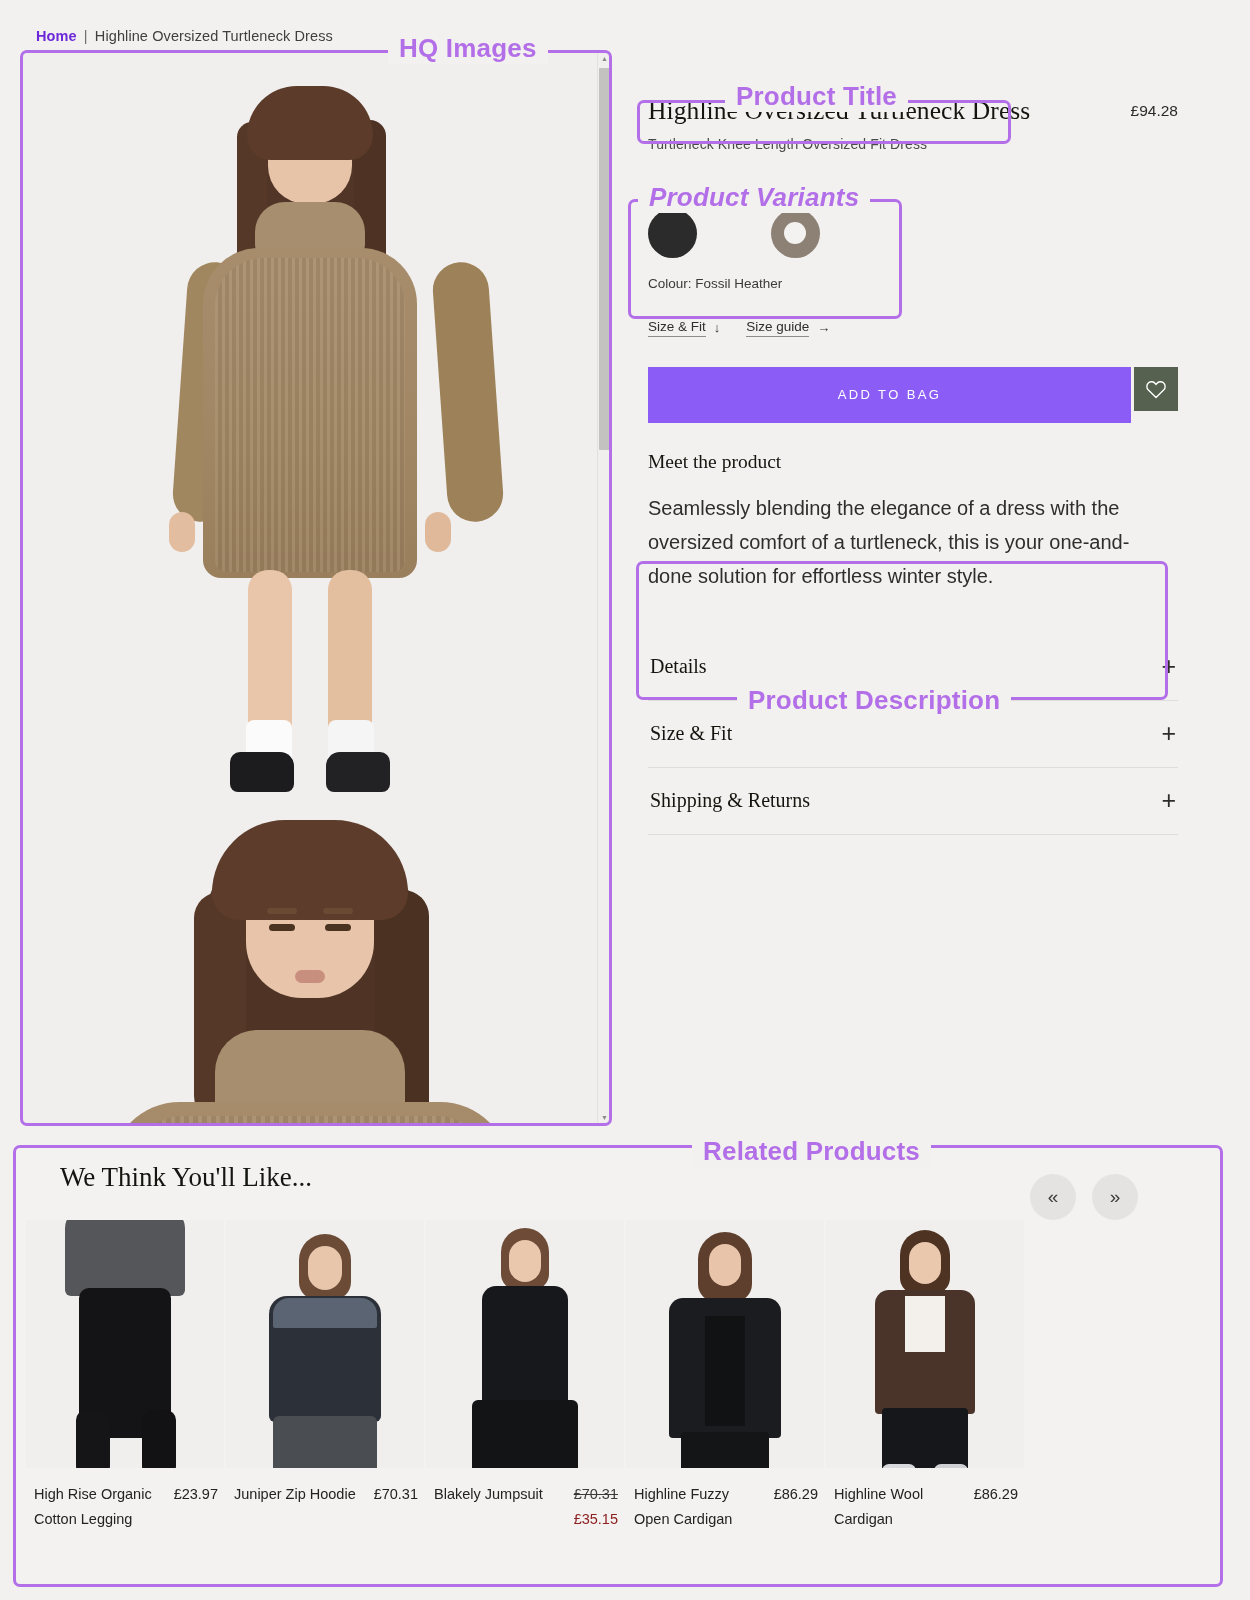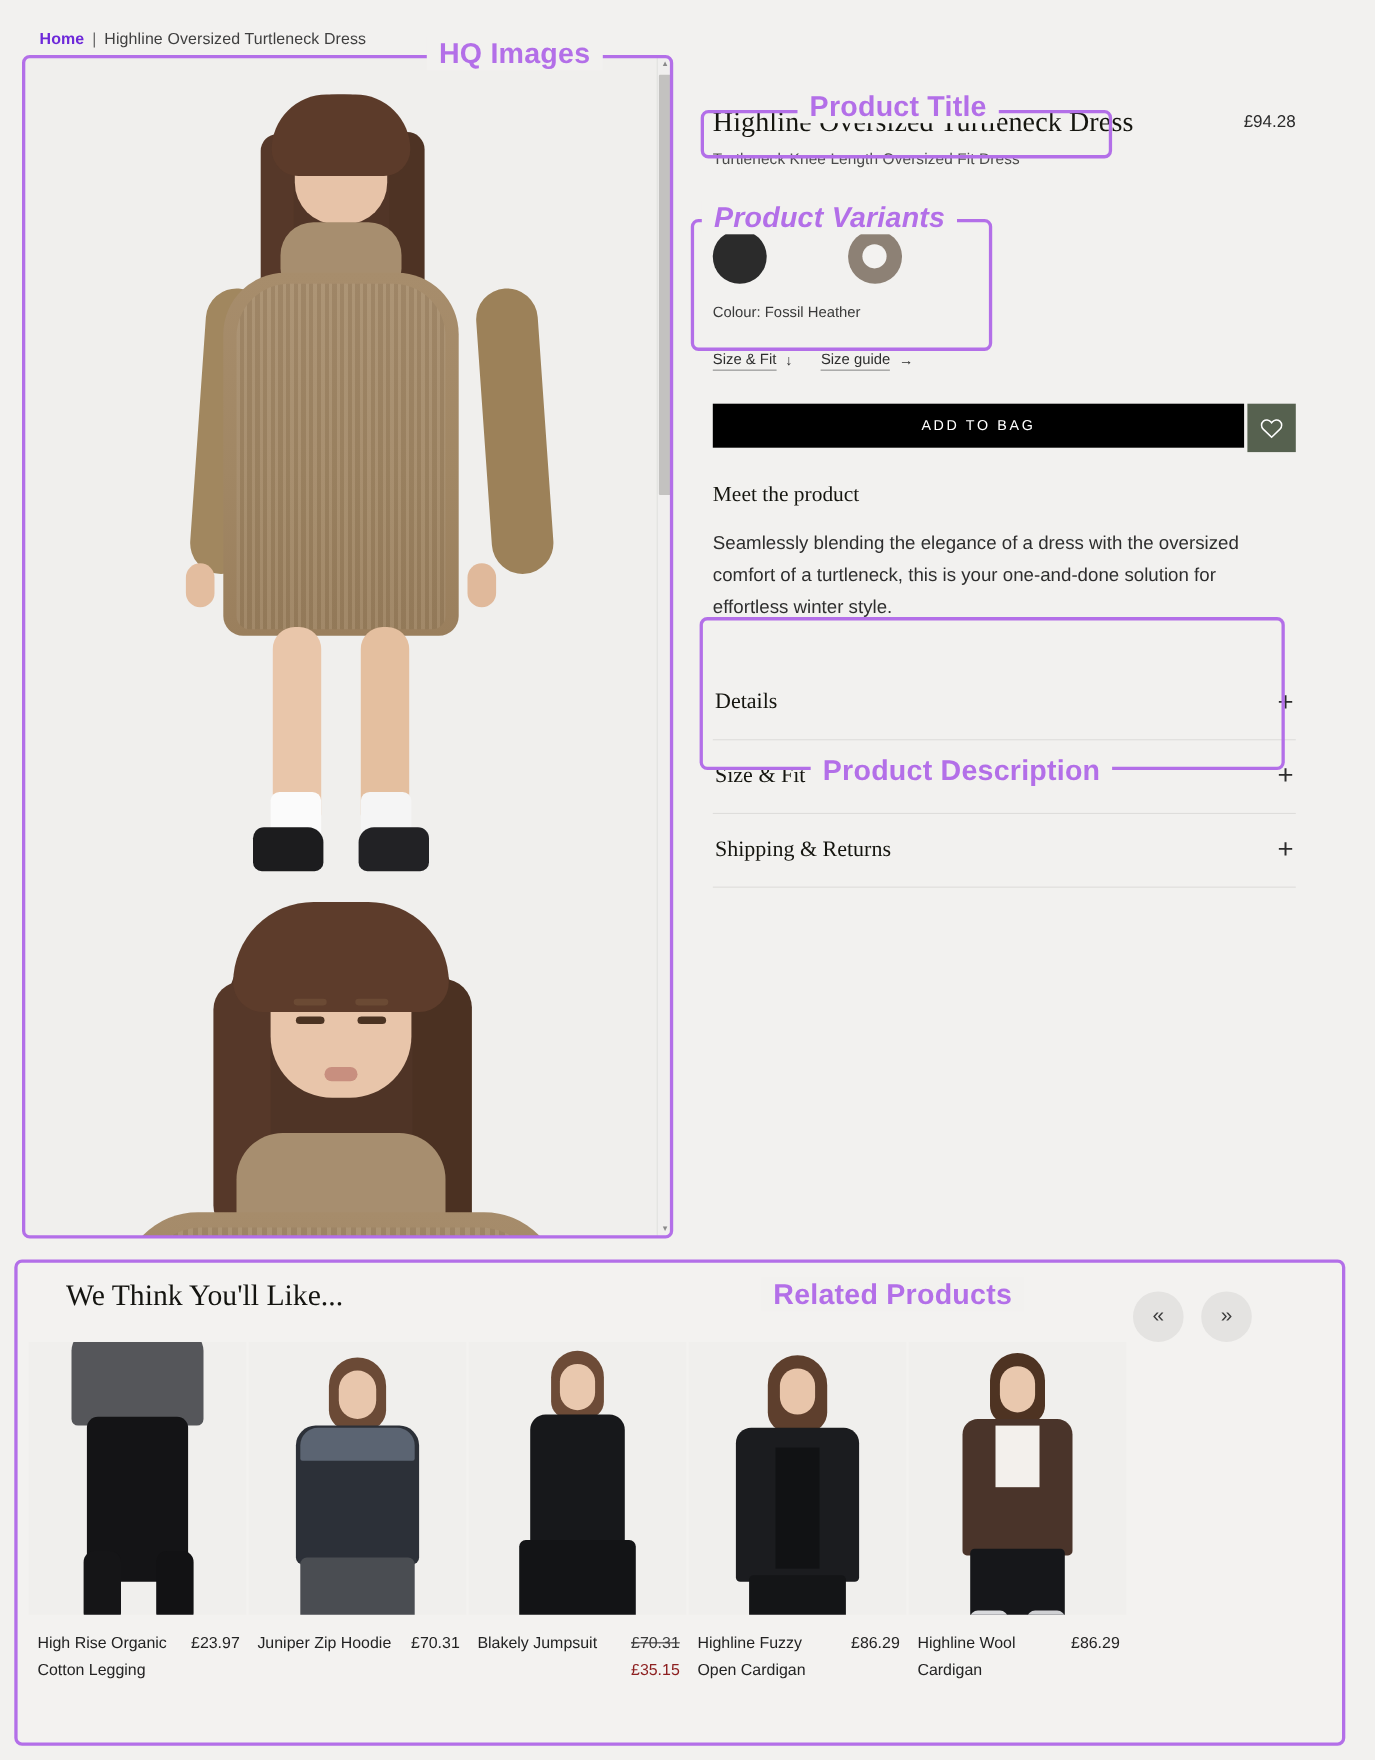--- a/index.html
+++ b/index.html
@@ -155,37 +155,37 @@
   .sizelink {
     font-size: 13.5px; color: #2e2e2e; display: inline-flex;
     align-items: center; gap: 8px; cursor: pointer;
   }
   .sizelink .lnk-text { border-bottom: 1px solid #8d8d8d; padding-bottom: 2px; }
   .sizelink .arrow { font-size: 13px; }
 
   
   .bag-row { margin-top: 30px; display: flex; gap: 3px; }
   .btn-bag {
-    flex: 1; height: 40px; background: #000000; border: none;
+    flex: 1; height: 56px; background: #8b5cf6; border: none;
     color: #fff; font-size: 13px; letter-spacing: 2.4px;
     font-family: "Liberation Sans", sans-serif; cursor: pointer;
   }
   .btn-wish {
     width: 44px; height: 44px; background: #56614f; border: none;
     display: flex; align-items: center; justify-content: center; cursor: pointer;
   }
 
   
   .meet { margin-top: 28px; }
   .meet-title {
     font-family: "Liberation Serif", serif;
     font-size: 19.5px; color: #15150f; font-weight: 400;
   }
   .meet-body {
-    margin-top: 18px; font-size: 17px; line-height: 1.72;
+    margin-top: 18px; font-size: 20px; line-height: 1.72;
     color: #2e2e2e; max-width: 512px;
   }
 
   
   .accordions { margin-top: 40px; }
   .acc {
     border-bottom: 1px solid #dedddb;
     padding: 20px 2px 21px 2px;
     display: flex; align-items: center; justify-content: space-between;
     cursor: pointer;
@@ -467,13 +467,13 @@
 <div class="ann ann-box" style="left:637px; top:100px; width:374px; height:44px;"></div>
 <div class="ann-label" style="left:725px; top:81px;">Product Title</div>
 
 <div class="ann ann-box" style="left:628px; top:199px; width:274px; height:120px;"></div>
 <div class="ann-label" style="left:638px; top:182px;font-style:italic;">Product Variants</div>
 
 <div class="ann ann-box" style="left:636px; top:561px; width:532px; height:139px;"></div>
 <div class="ann-label" style="left:737px; top:685px;">Product Description</div>
 
 <div class="ann ann-box" style="left:13px; top:1145px; width:1210px; height:442px;"></div>
-<div class="ann-label" style="left:692px; top:1136px;margin-top:25px;">Related Products</div>
+<div class="ann-label" style="left:692px; top:1136px;">Related Products</div>
 
 </body></html>

